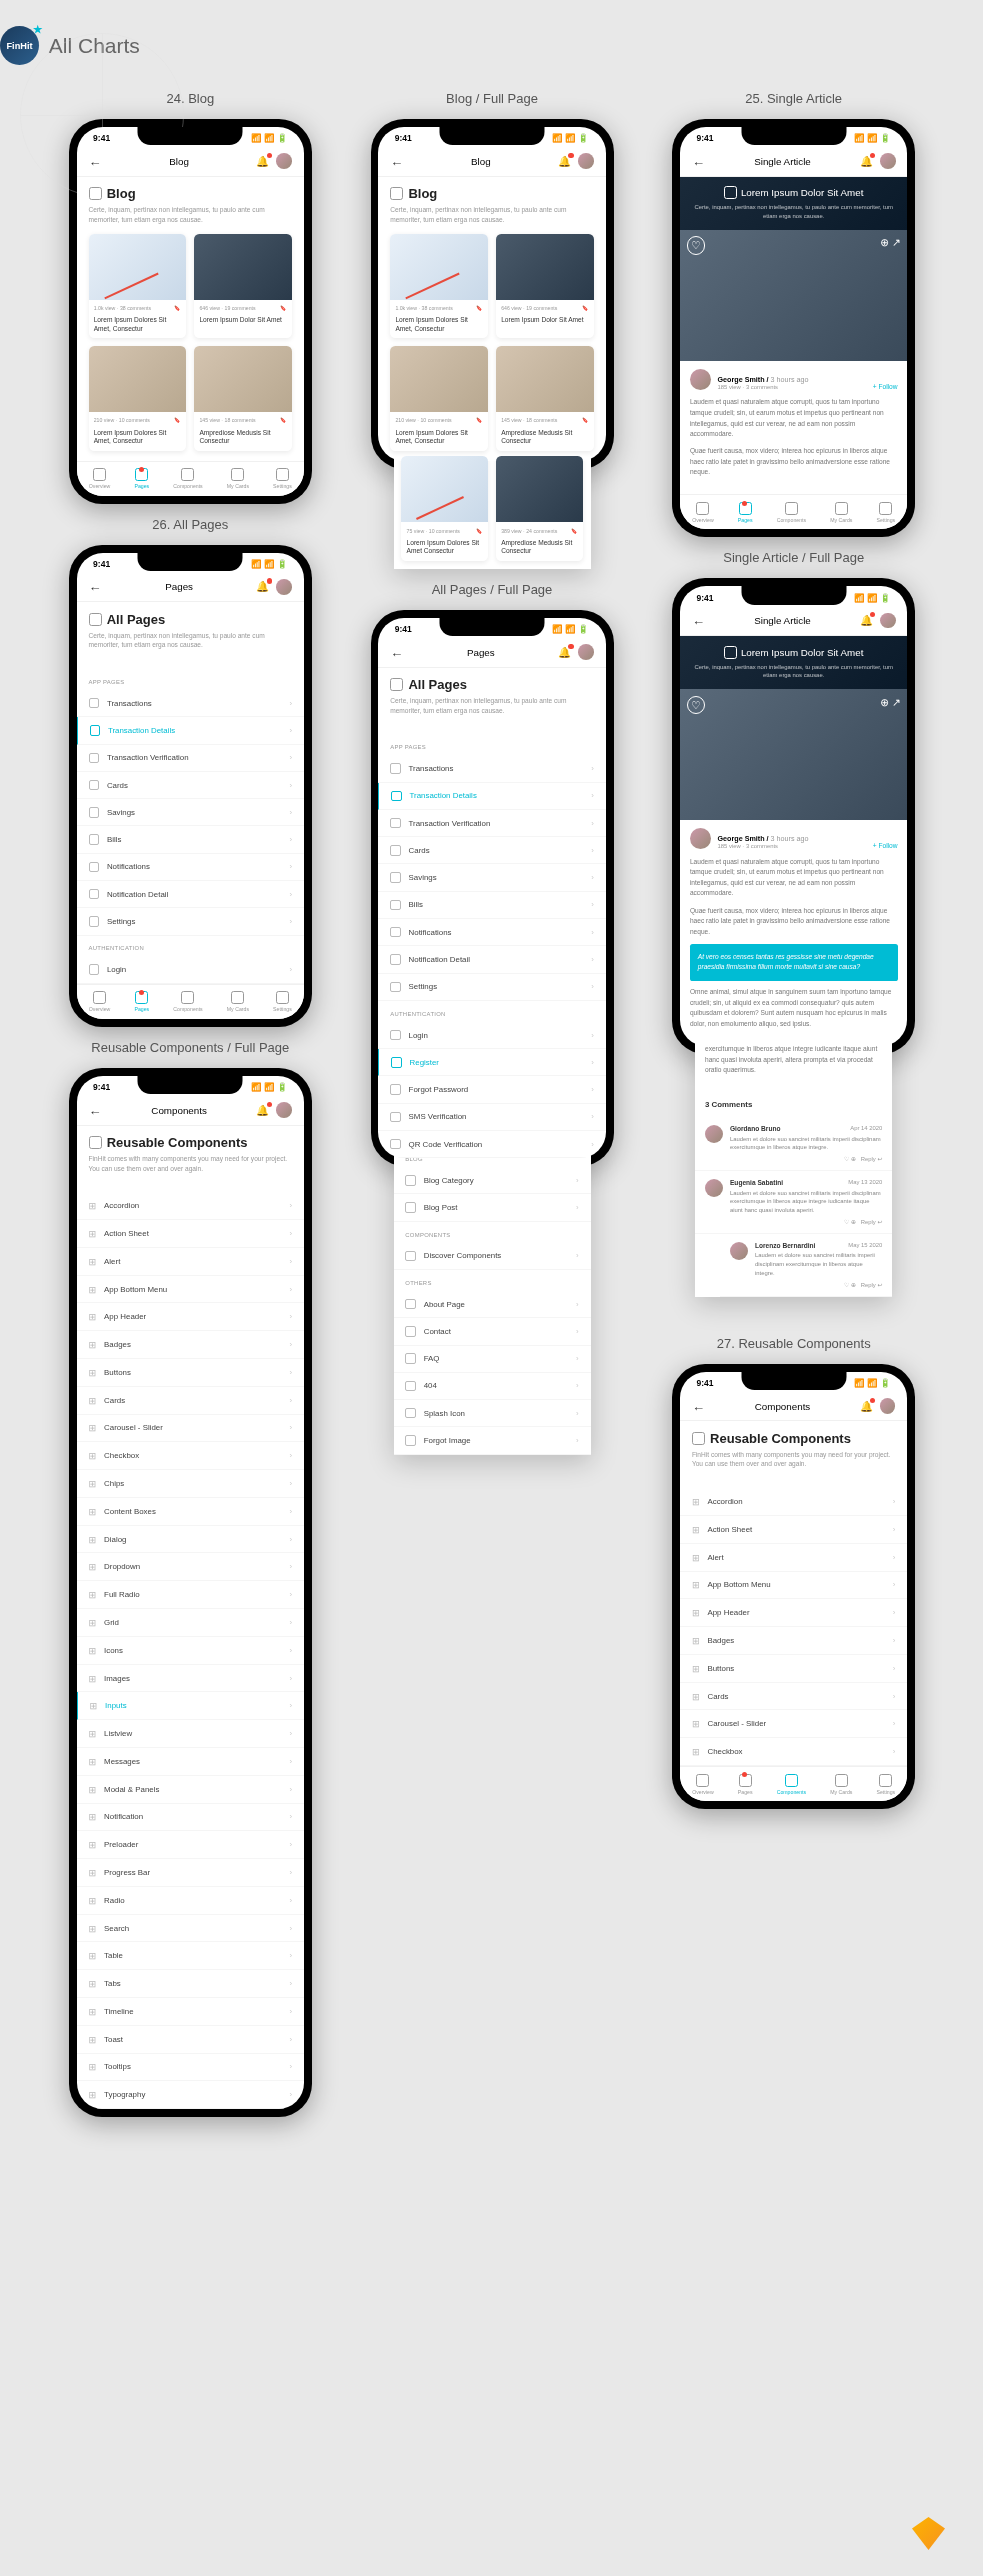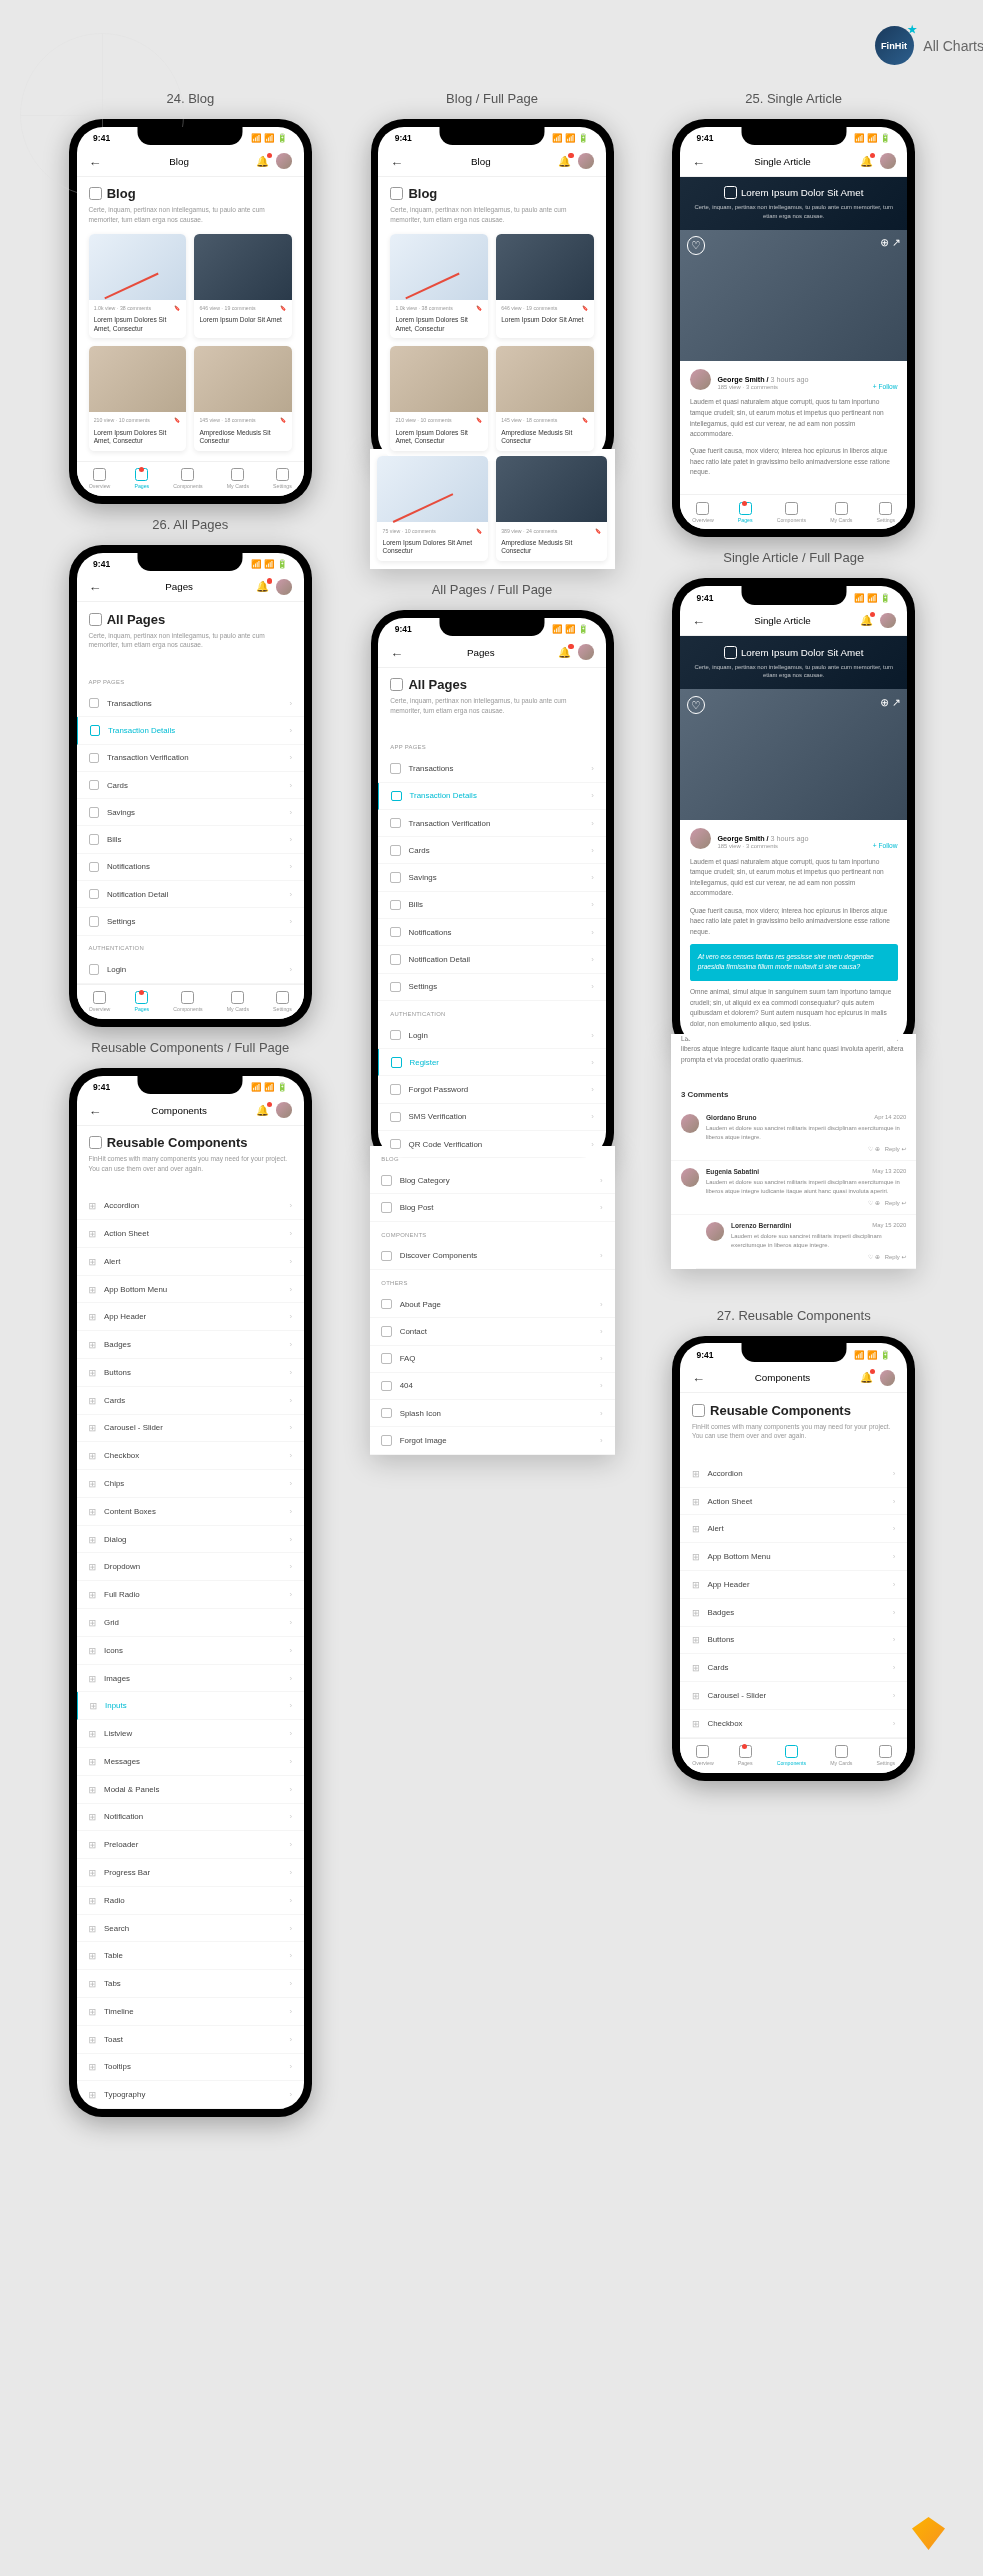--- a/index.html
+++ b/index.html
@@ -1,24 +1,24 @@
 <!DOCTYPE html>
 <html style="font-size:10.5px"><head>
 <meta charset="utf-8">
 <style>
 *{margin:0;padding:0;box-sizing:border-box;font-family:-apple-system,BlinkMacSystemFont,sans-serif}
 body{background:#e8e8e8;min-height:2576px;width:984px;position:relative;padding:26px 0}
 .globe-bg{position:absolute;top:33px;left:19.7px;width:164px;height:164px;border-radius:50%;border:0.7px solid #ddd;opacity:.3}
 .globe-bg::before{content:"";position:absolute;top:0;left:50%;width:0.7px;height:100%;background:#ddd}
 .globe-bg::after{content:"";position:absolute;left:0;top:50%;width:100%;height:0.7px;background:#ddd}
-.header{text-align:right;margin-bottom:26px}
+.header{text-align:left;margin-bottom:26px}
 .logo{display:inline-flex;align-items:center;gap:9.8px}
 .logo-icon{width:39px;height:39px;background:linear-gradient(135deg,#1a3a5c,#2c5f8d);border-radius:50%;position:relative;display:flex;align-items:center;justify-content:center;color:#fff;font-weight:bold;font-size:9.2px}
 .logo-icon::before{content:"★";position:absolute;top:-3.3px;right:-3.3px;color:#00bcd4;font-size:10.5px}
-.logo-text{font-size:14px;color:#666;font-weight:300}
+.logo-text{font-size:21px;color:#666;font-weight:300}
 .grid{display:grid;grid-template-columns:repeat(3,282px);gap:19.7px;justify-content:center;align-items:start}
 .col{display:flex;flex-direction:column;align-items:center;gap:13px}
 .title{font-size:13px;color:#555;text-align:center}
 .phone{width:243px;background:#000;border-radius:33px;padding:7.9px;box-shadow:0 6.6px 26px rgba(0,0,0,.3)}
 .phone-inner{background:#fff;border-radius:26px;overflow:hidden;position:relative}
 .notch{position:absolute;top:0;left:50%;transform:translateX(-50%);width:105px;height:18.4px;background:#000;border-radius:0 0 13px 13px;z-index:10}
 .status-bar{display:flex;justify-content:space-between;padding:6.6px 16.4px 3.3px;font-size:8.5px;font-weight:600}
 .status-right{display:flex;gap:2.6px;align-items:center}
 .nav-bar{display:flex;align-items:center;justify-content:space-between;padding:6.6px 11.8px;border-bottom:0.7px solid #f0f0f0}
 .nav-left,.nav-right{display:flex;align-items:center;gap:6.6px}
@@ -70,21 +70,21 @@
 .comp-icon{margin-right:7.9px;color:#bbb;font-size:9.2px}
 .comment{display:flex;gap:6.6px;padding:7.9px 9.8px;border-bottom:0.7px solid #f5f5f5}
 .comment-avatar{width:18.4px;height:18.4px;border-radius:50%;background:linear-gradient(135deg,#c9a,#987);flex-shrink:0}
 .comment-body{flex:1}
 .comment-head{display:flex;justify-content:space-between;font-size:6.6px;margin-bottom:2.6px}
 .comment-name{font-weight:600;color:#333}
 .comment-date{color:#999;font-size:5.9px}
 .comment-text{font-size:5.9px;color:#888;line-height:1.5;margin-bottom:3.9px}
 .comment-actions{text-align:right;font-size:5.9px;color:#999}
 .reply{margin-left:25px}
-.extend{background:#fff;width:245px;box-shadow:0 6.6px 26px rgba(0,0,0,.2);margin-top:-33px}
+.extend{background:#fff;width:197px;box-shadow:0 6.6px 26px rgba(0,0,0,.2);margin-top:-33px}
 .sketch-icon{position:absolute;bottom:26px;right:39px;width:33px;height:33px;background:linear-gradient(135deg,#fdb300,#f7931e);clip-path:polygon(50% 0,100% 35%,50% 100%,0 35%)}
 .comments-h{padding:7.9px 9.8px;font-size:7.9px;font-weight:600;color:#333}
 </style>
 </head>
 <body>
 <div class="globe-bg"></div>
 
 <div class="header">
 <div class="logo">
 <div class="logo-icon">

